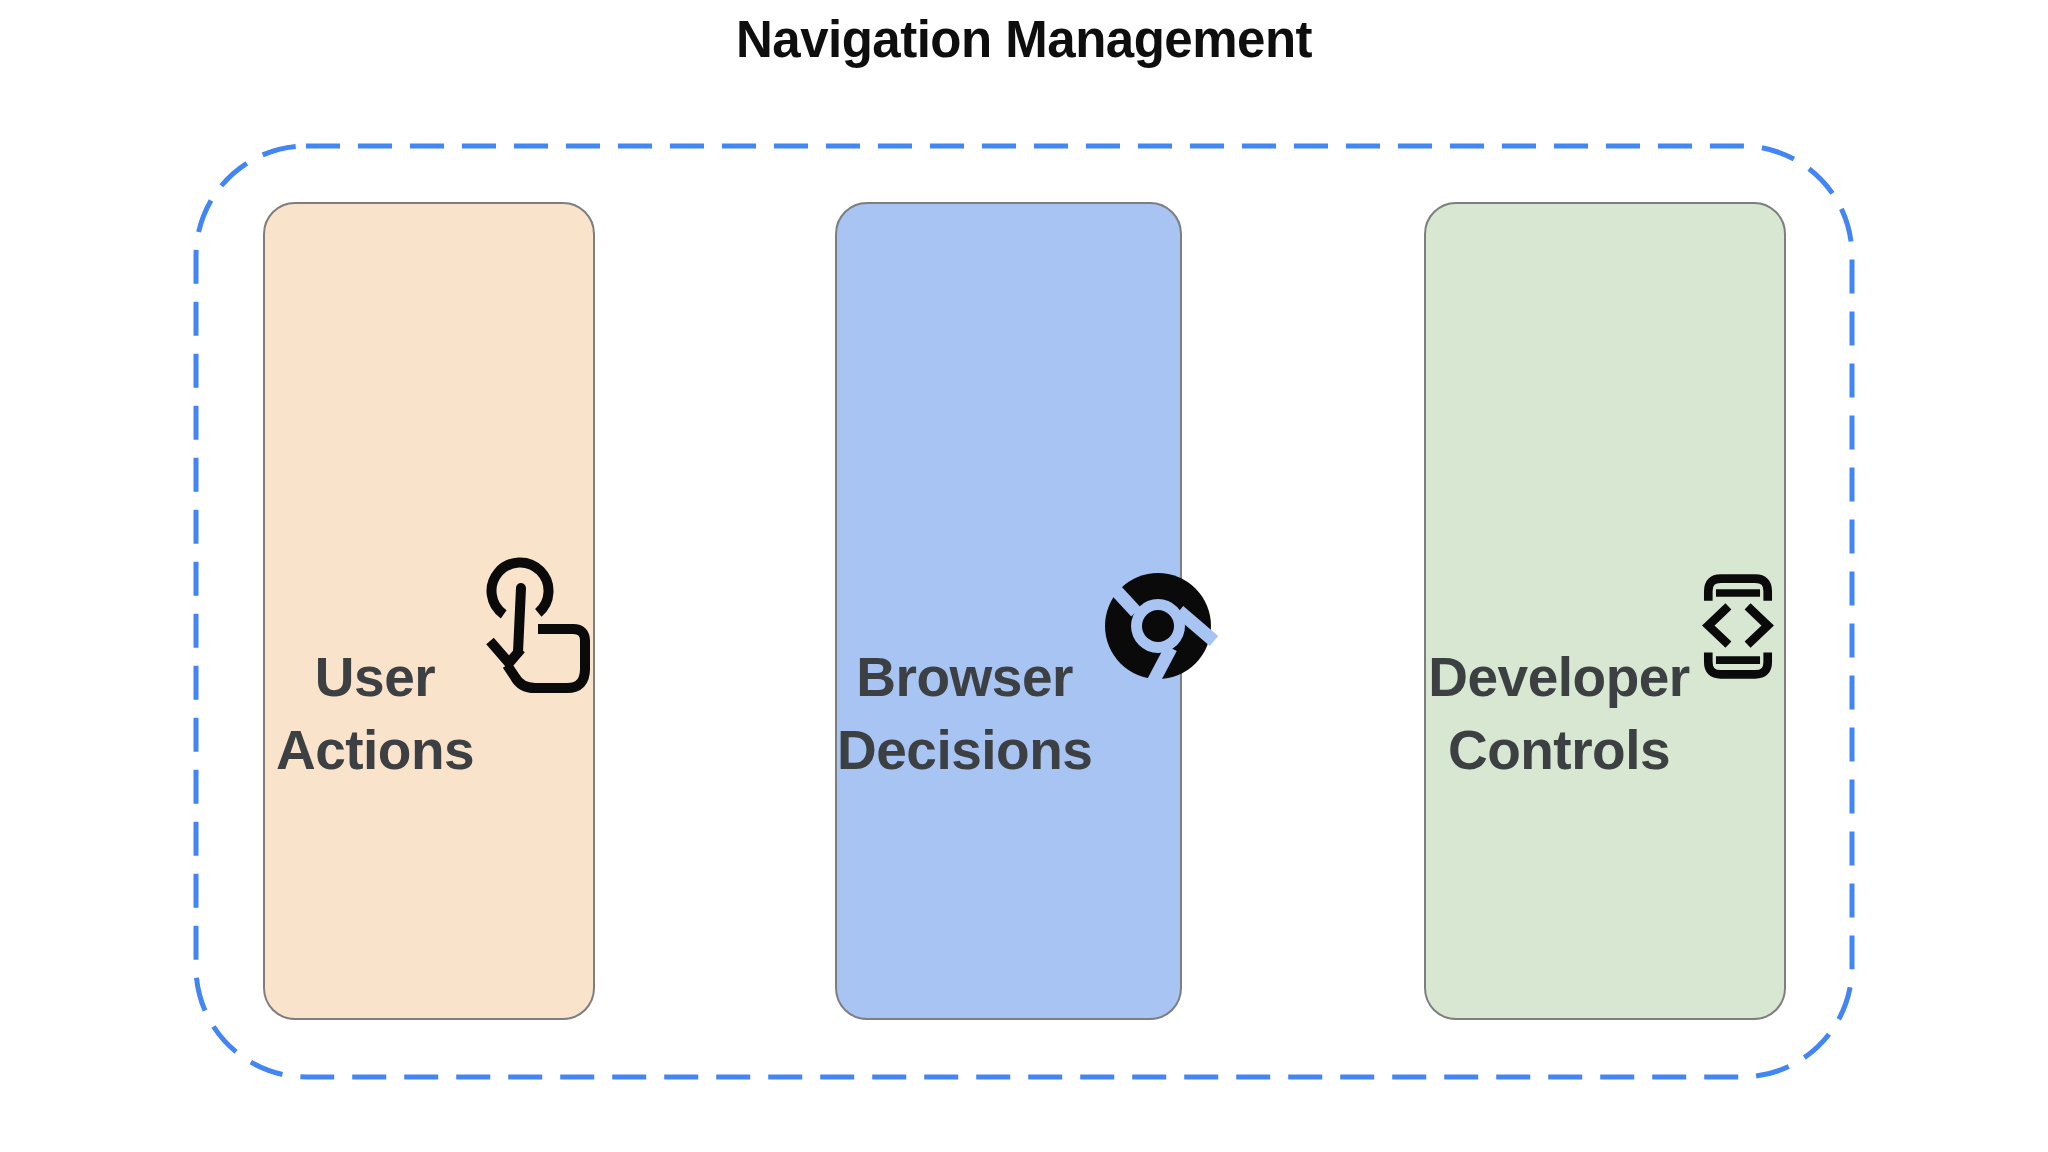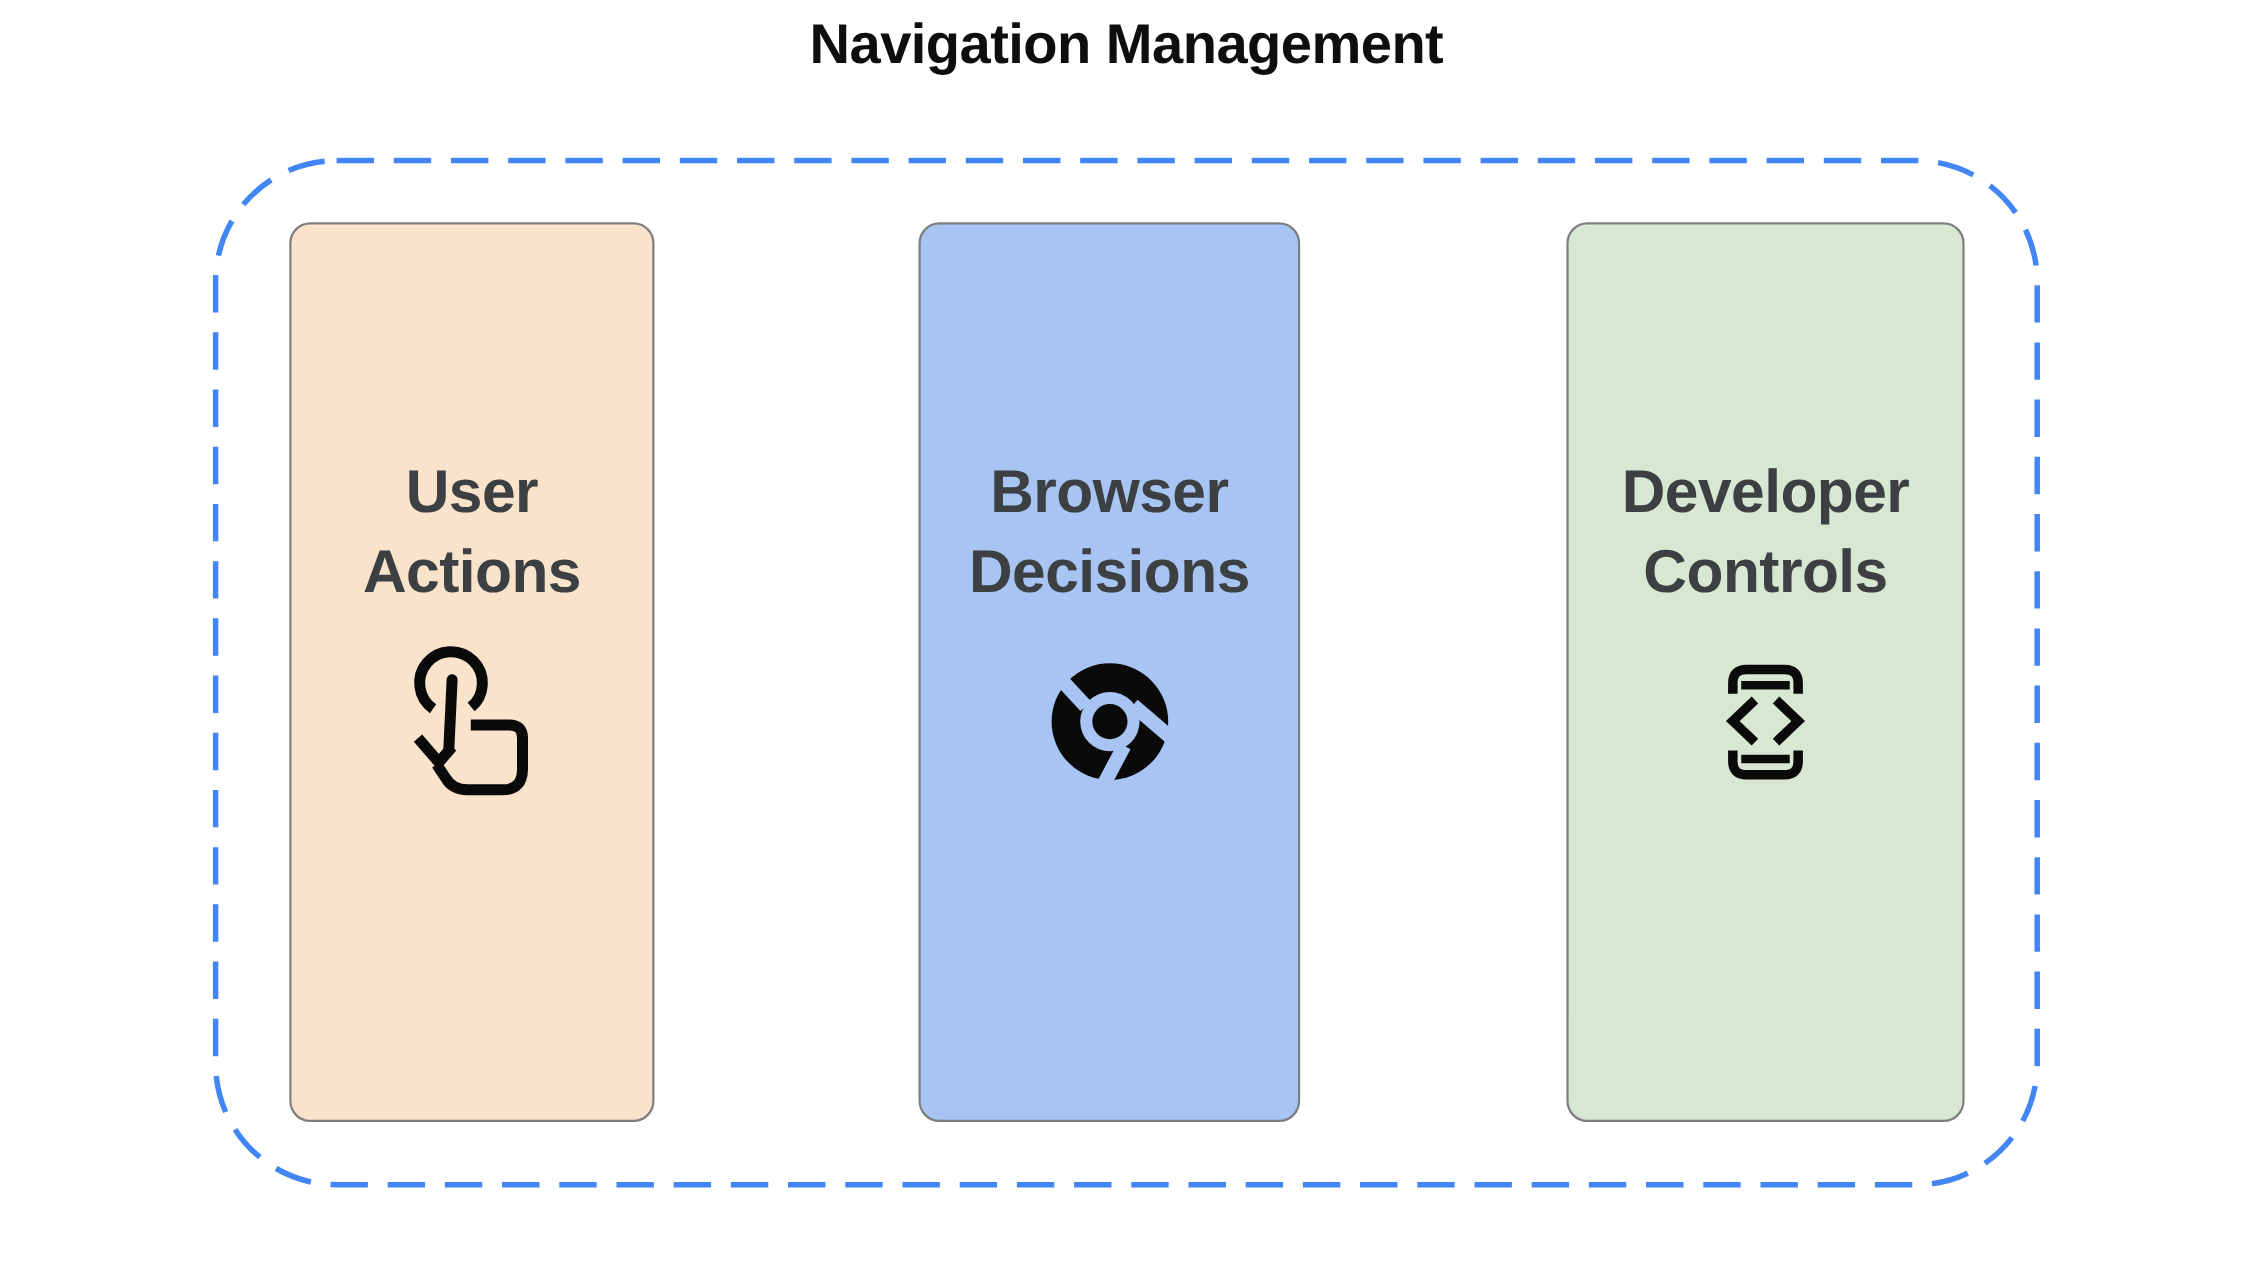--- a/index.html
+++ b/index.html
@@ -25,23 +25,23 @@
     position: absolute;
     left: 193px; top: 143px;
     width: 1662px; height: 937px;
   }
   .card {
     position: absolute;
     top: 202px;
     height: 818px;
     box-sizing: border-box;
     border: 2px solid;
-    border-radius: 19px;
+    border-radius: 32px;
     display: flex;
-    flex-direction: column;
+    flex-direction: row;
     align-items: center;
   }
   .card-1 { left: 263px;  width: 332px; }
   .card-2 { left: 835px;  width: 347px; }
   .card-3 { left: 1424px; width: 362px; }
   .card-label {
     margin-top: 206px;
     width: 100%;
     text-align: center;
     font-size: 55px;

